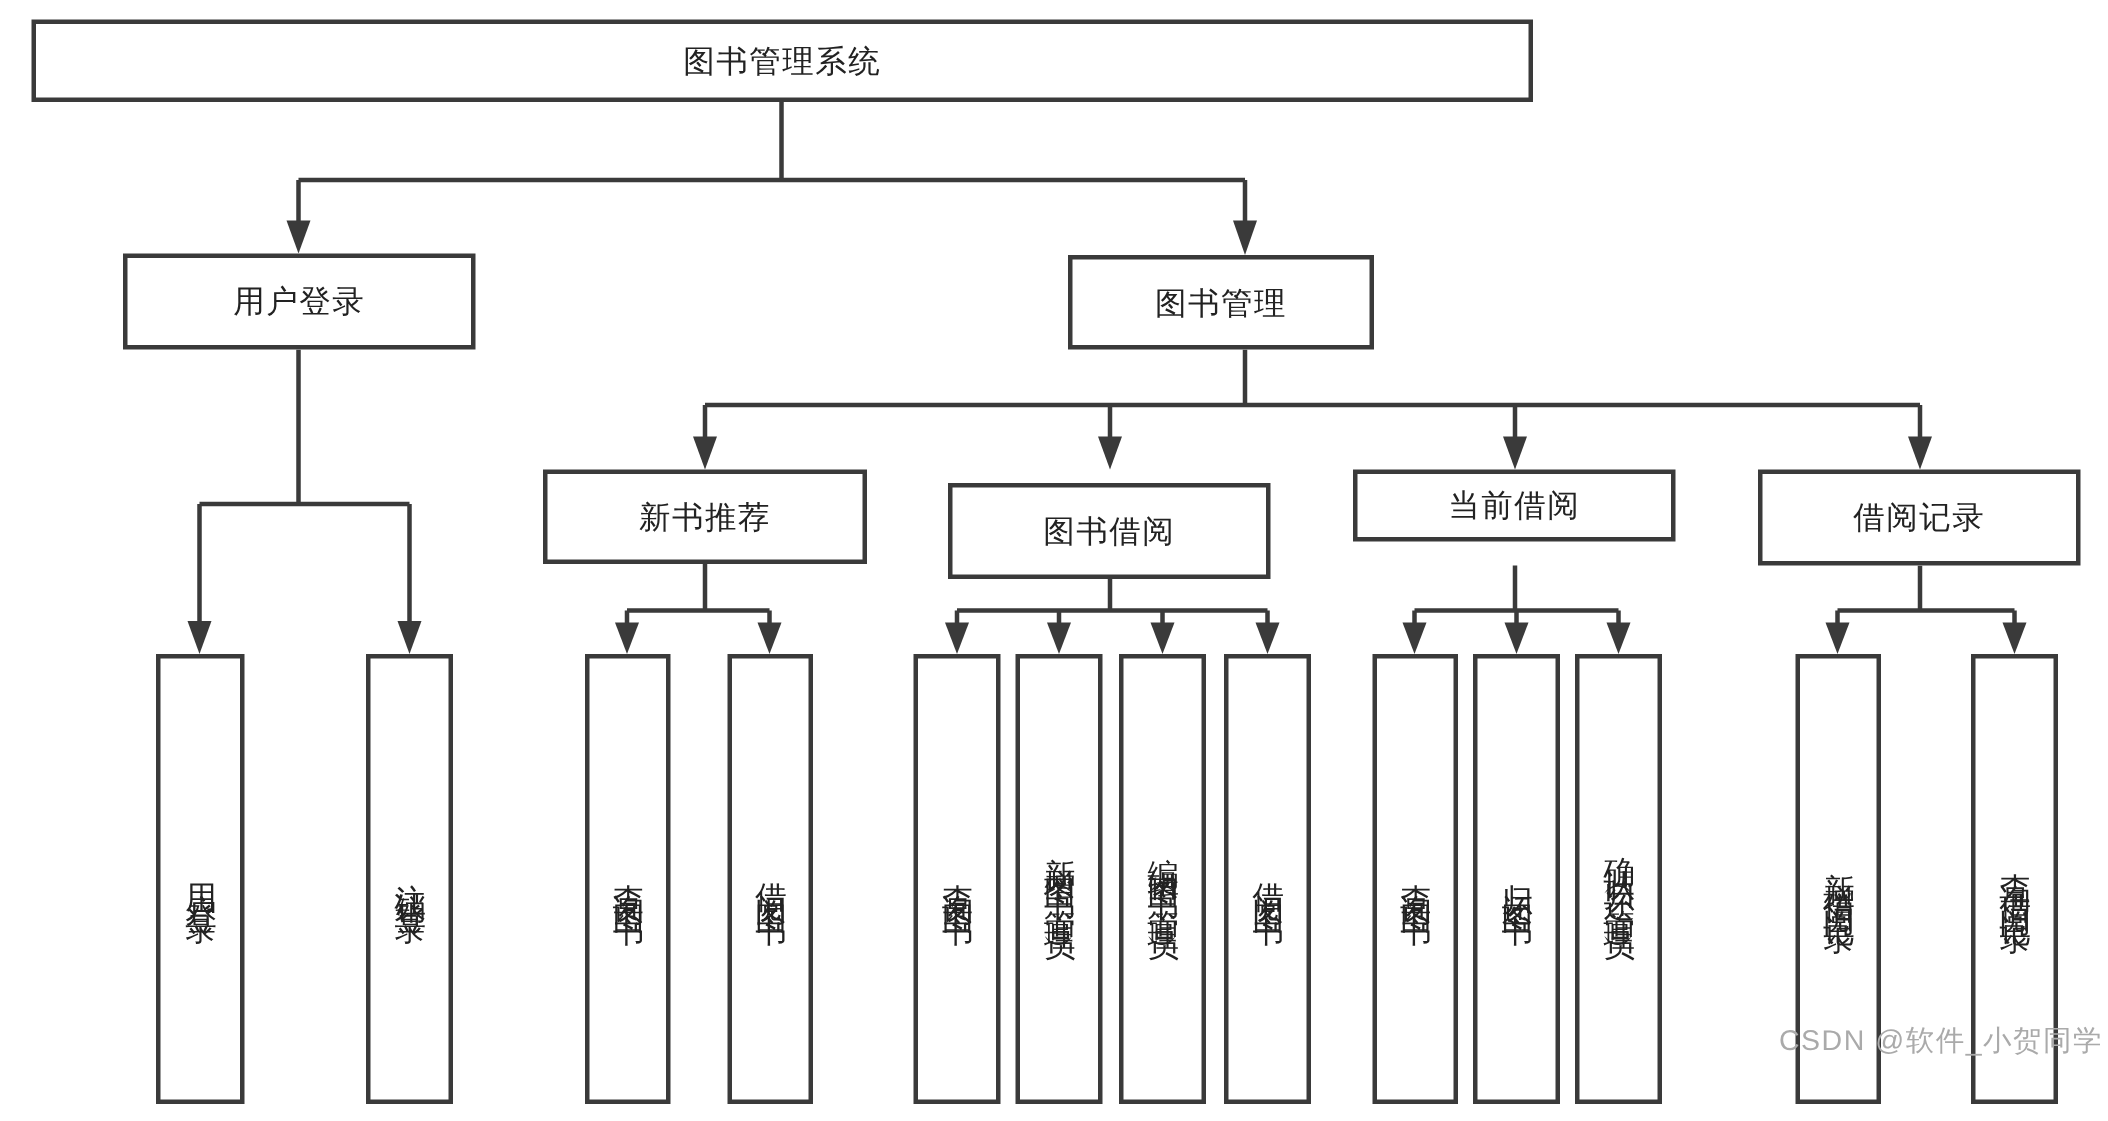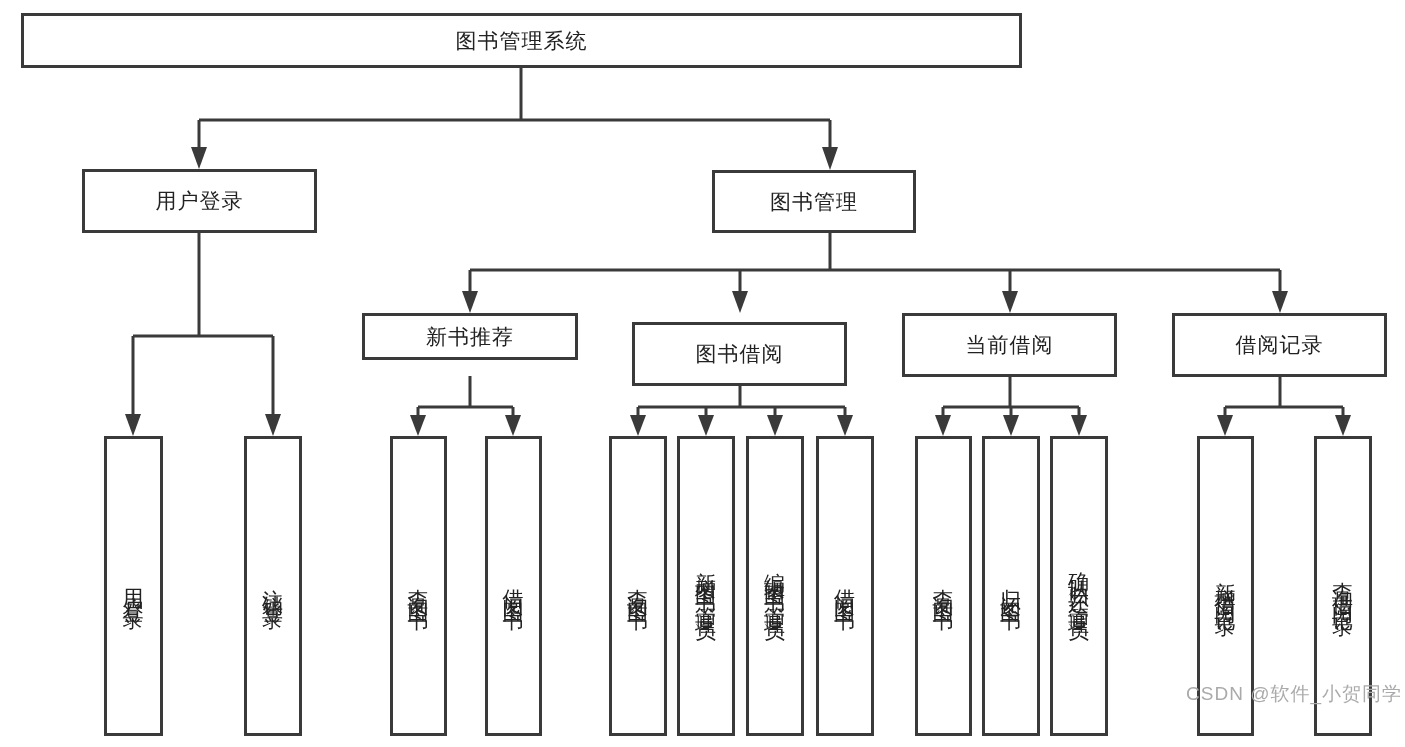--- a/index.html
+++ b/index.html
@@ -112,27 +112,27 @@
     <span class="hlabel">图书管理系统</span>
   </div>
 
   <div class="node" style="left:82px; top:169px; width:235px; height:64px;">
     <span class="hlabel">用户登录</span>
   </div>
   <div class="node" style="left:712px; top:170px; width:204px; height:63px;">
     <span class="hlabel">图书管理</span>
   </div>
 
-  <div class="node" style="left:362px; top:313px; width:216px; height:47px;">
+  <div class="node" style="left:362px; top:313px; width:216px; height:63px;">
     <span class="hlabel">新书推荐</span>
   </div>
   <div class="node" style="left:632px; top:302px; width:215px; height:64px;margin-top:20px;">
     <span class="hlabel">图书借阅</span>
   </div>
-  <div class="node" style="left:902px; top:313px; width:215px; height:64px;">
+  <div class="node" style="left:902px; top:313px; width:215px; height:48px;">
     <span class="hlabel">当前借阅</span>
   </div>
   <div class="node" style="left:1172px; top:313px; width:215px; height:64px;font-family:Liberation Serif, serif;">
     <span class="hlabel">借阅记录</span>
   </div>
 
   <div class="node leaf" style="left:104px; width:59px;">
     <span class="vtext">用户登录</span>
   </div>
   <div class="node leaf" style="left:244px; width:58px;">

